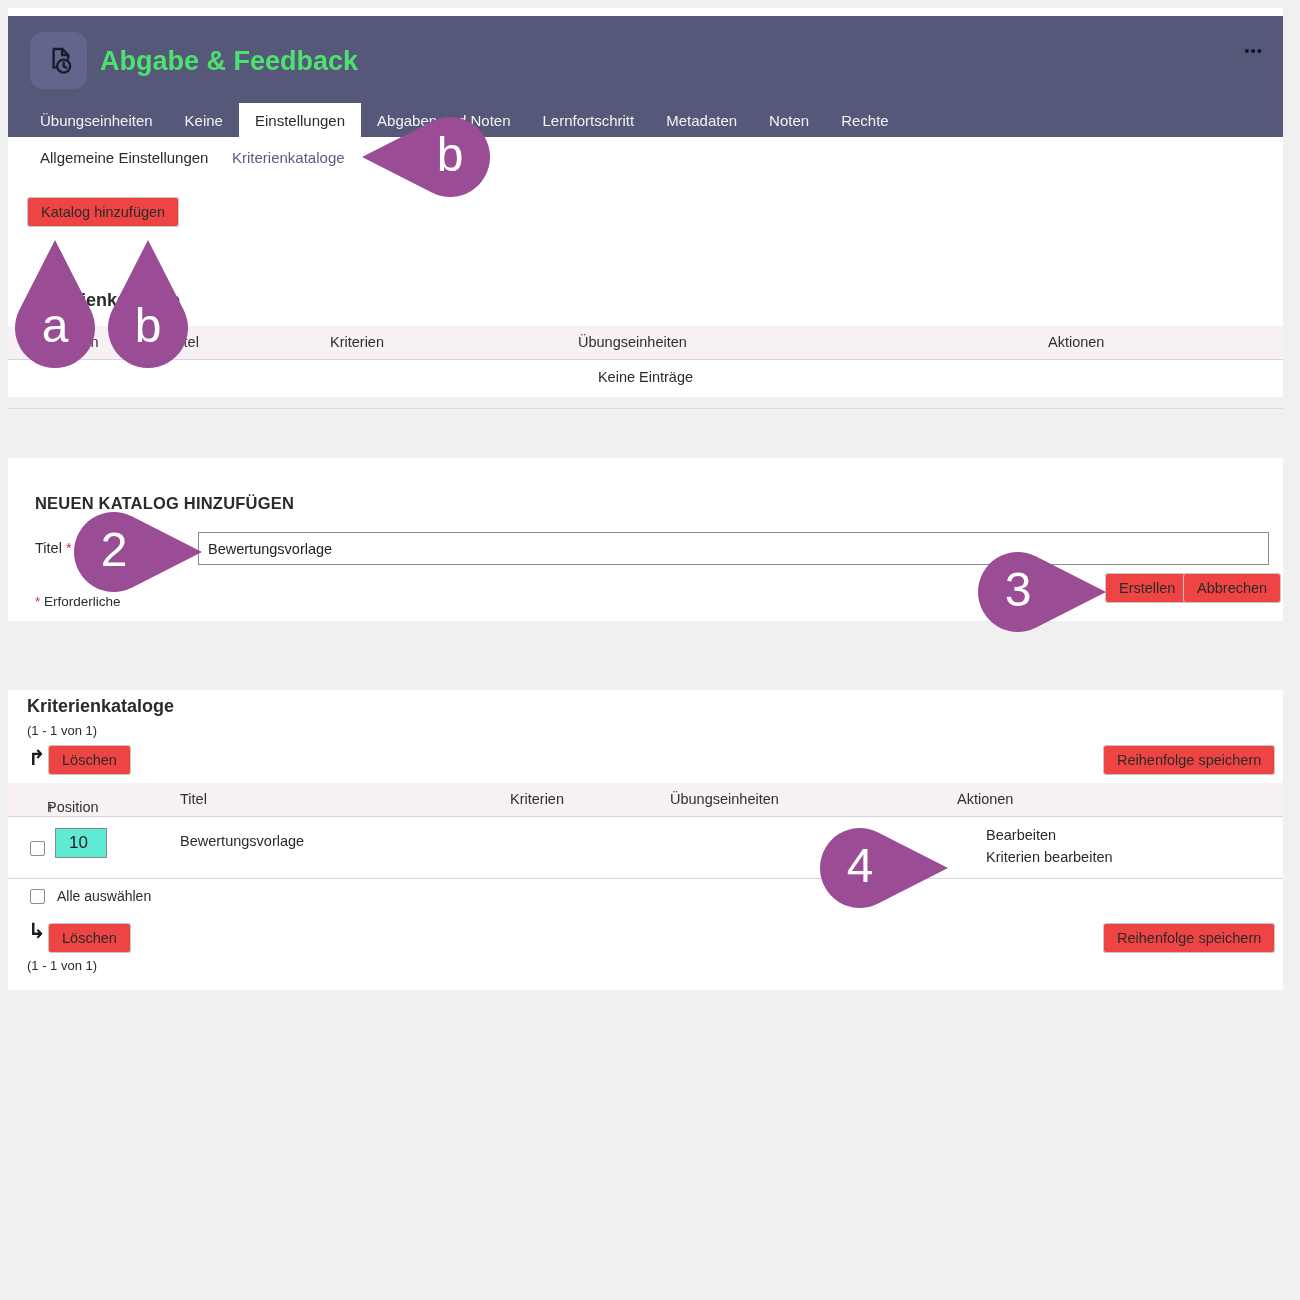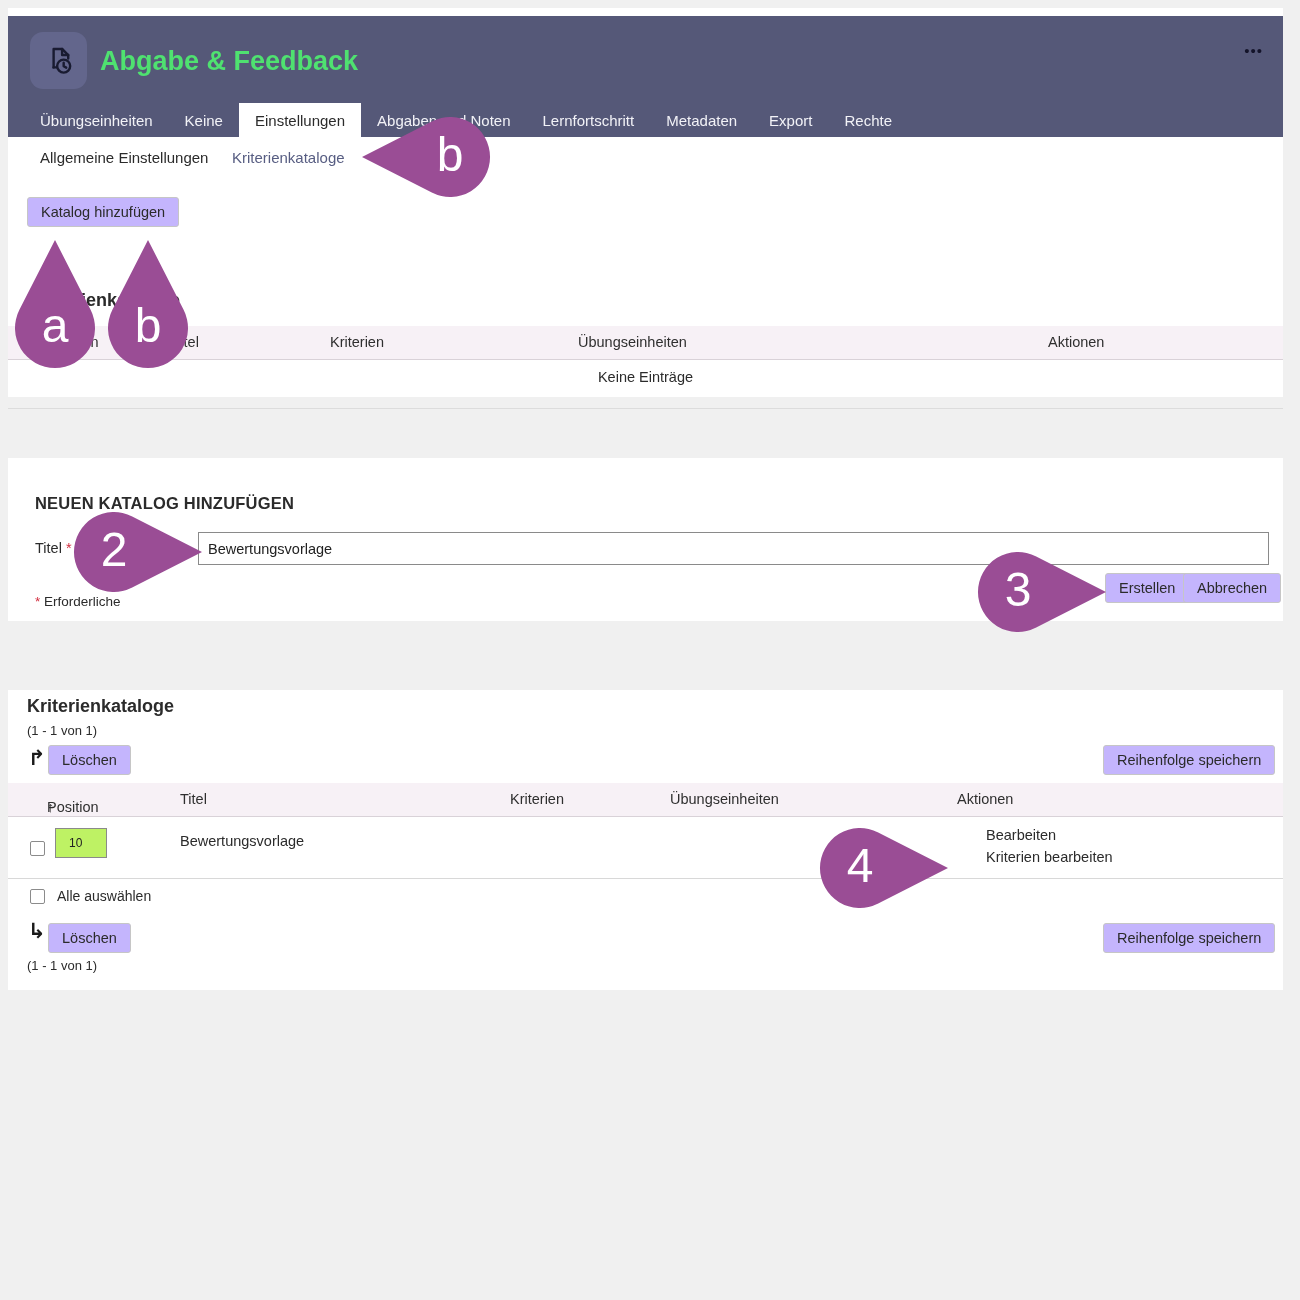--- a/index.html
+++ b/index.html
@@ -23,26 +23,26 @@
 
   .tabbar { position:absolute; top:95px; left:0; right:0; height:34px; background:var(--header-bg,#555878);
             display:flex; padding-left:16px; }
   .tab { color:#f2f2f7; font-size:15px; padding:0 16px; display:flex; align-items:center; white-space:nowrap; }
   .tab.active { background:#fff; color:#2b2b2b; }
 
   .subtab { position:absolute; top:141px; font-size:15px; color:#2b2b2b; }
   .subtab.link { color:var(--link-blue,#575d82); }
 
   
-  .btn { position:absolute; background:#c4b5fd; border:1px solid #c6c6c6; border-radius:3px;
+  .btn { position:absolute; background:#ef4444; border:1px solid #c6c6c6; border-radius:3px;
          font-size:14.5px; color:#2b2b2b; height:30px; line-height:28px; padding:0 13px;
          text-align:center; white-space:nowrap; cursor:pointer; }
   .text-input { position:absolute; background:#fff; border:1px solid #8a8a8a; font-size:14.5px;
                 color:#222; padding:0 9px; height:33px; }
-  .pos-input { position:absolute; background:#bef264; border:1px solid #8a8a8a; font-size:12px;
+  .pos-input { position:absolute; background:#5eead4; border:1px solid #8a8a8a; font-size:17px;
                color:#222; padding:0 4px 0 13px; height:30px; width:52px; }
   .cb { position:absolute; width:15px; height:15px; border:1.5px solid #8b8b8b; border-radius:2px; background:#fff; }
 
   .h-sec { position:absolute; font-size:18px; font-weight:bold; color:#2b2b2b; }
   .count { position:absolute; font-size:13px; color:#2b2b2b; }
   .apply-icon { position:absolute; font-size:21px; font-weight:600; color:#1a1a1a; line-height:1; }
 
   .thead { position:absolute; left:0; right:0; height:34px; background:var(--table-header-bg,#f7f1f6);
            border-bottom:1px solid #d9d2d8; }
   .thead span { position:absolute; top:8px; font-size:14.5px; color:#2f2f2f; white-space:nowrap; }
@@ -79,21 +79,21 @@
     <div class="more-dots">•••</div>
   </div>
 
   <div class="tabbar">
     <div class="tab">Übungseinheiten</div>
     <div class="tab">Keine</div>
     <div class="tab active">Einstellungen</div>
     <div class="tab">Abgaben und Noten</div>
     <div class="tab">Lernfortschritt</div>
     <div class="tab">Metadaten</div>
-    <div class="tab">Export</div>
+    <div class="tab">Noten</div>
     <div class="tab">Rechte</div>
   </div>
 
   <div class="subtab" style="left:32px;">Allgemeine Einstellungen</div>
   <div class="subtab link" style="left:224px;">Kriterienkataloge</div>
 
   <div class="btn" style="left:19px; top:189px;">Katalog hinzufügen</div>
 
   <div class="h-sec" style="left:25px; top:282px;">Kriterienkataloge</div>
 

